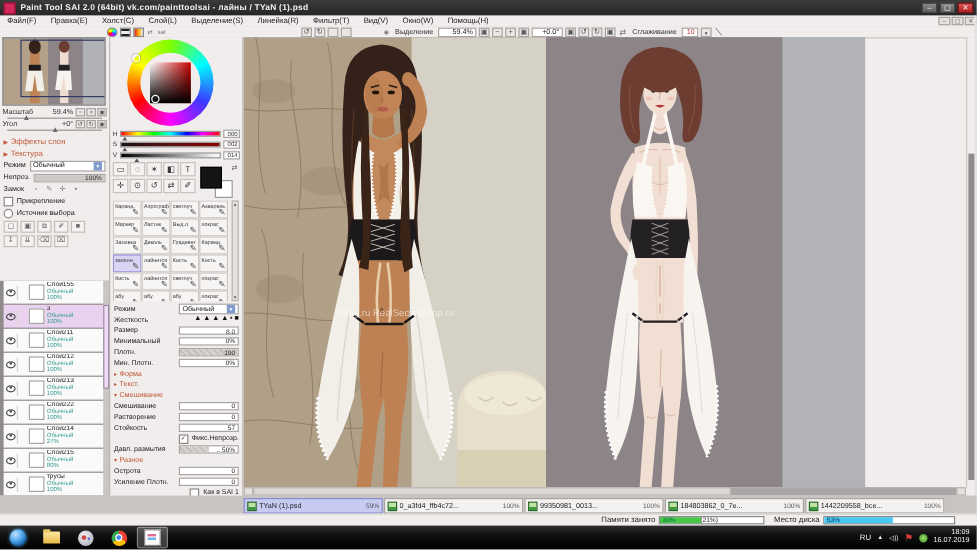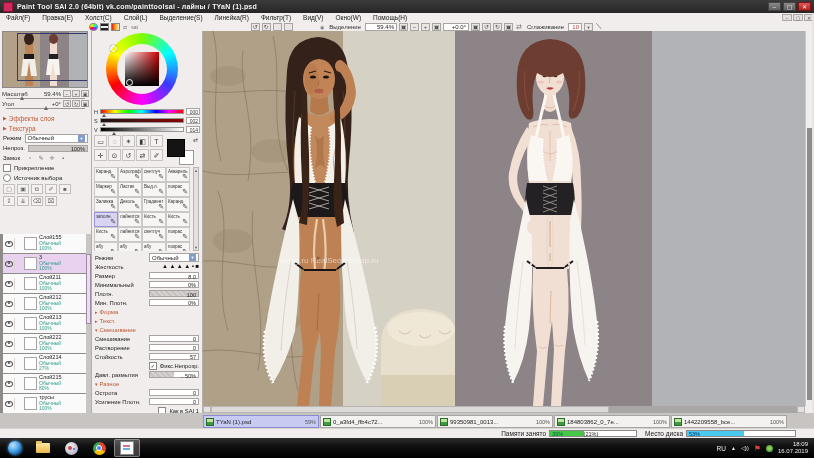--- a/index.html
+++ b/index.html
@@ -123,21 +123,21 @@
   .bsbox{height:7px;background:#fff;border:1px solid #a8a4a2;box-sizing:border-box;font-size:5.5px;line-height:6px;text-align:right;padding-right:2px;}
   .bsslider{height:7px;background:#fff;border:1px solid #a8a4a2;box-sizing:border-box;position:relative;font-size:5.5px;}
   .bsslider .fill{position:absolute;left:0;top:0;bottom:0;background:repeating-linear-gradient(45deg,#d6d2cf 0 2px,#c6c2bf 2px 4px);}
   .bsslider .txt{position:absolute;right:2px;top:0.5px;line-height:6px;}
   .shapes{display:flex;gap:1.5px;align-items:center;justify-content:flex-end;}
   .shapes span{font-size:6px;line-height:7px;color:#111;}
   .bs-section{color:#c05a3a;font-size:6px;}
   .bs-check{justify-content:flex-end;}
 
   
-  #canvas{left:203px;top:31px;width:602px;height:375px;background:#b1b3b6;overflow:hidden;}
+  #canvas{left:203px;top:31px;width:518px;height:375px;background:#b1b3b6;overflow:hidden;}
   #photo{left:0;top:0;width:252px;height:375px;}
   #drawing{left:252px;top:0;width:197px;height:375px;background:#8c8487;}
   #watermark{left:0;top:225px;width:252px;text-align:center;font-size:8px;color:rgba(255,255,255,.55);z-index:5;}
   #vscroll{left:805px;top:31px;width:7px;height:375px;background:#f1efee;border-left:1px solid #c9c5c3;box-sizing:border-box;}
   #vscroll .thumb{position:absolute;left:0.5px;top:97px;width:6px;height:272px;background:#8e8c8b;}
   #winedge{left:812px;top:13px;width:2px;height:445px;background:#e6e3e2;}
 
   
   #hscroll{left:203px;top:406px;width:602px;height:7px;background:#a9a7a6;display:flex;}
   #hscroll .corner{width:8px;height:7px;background:#e4e2e0;border:1px solid #b8b4b2;box-sizing:border-box;flex:none;}

